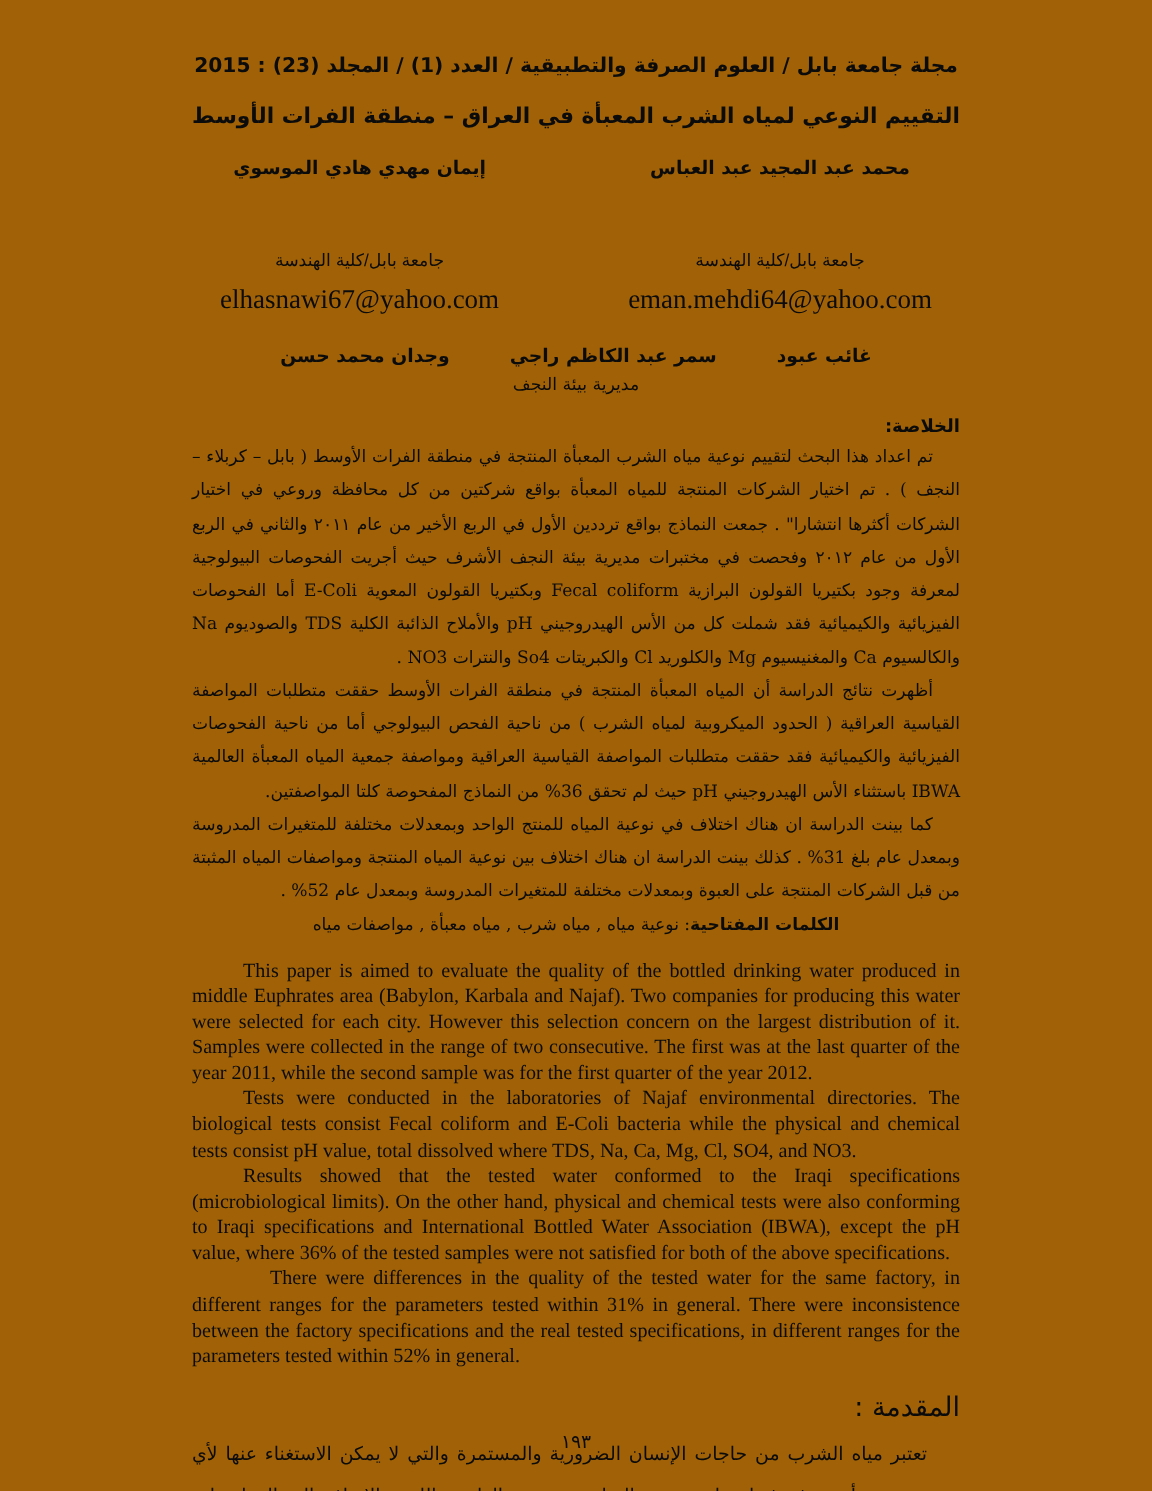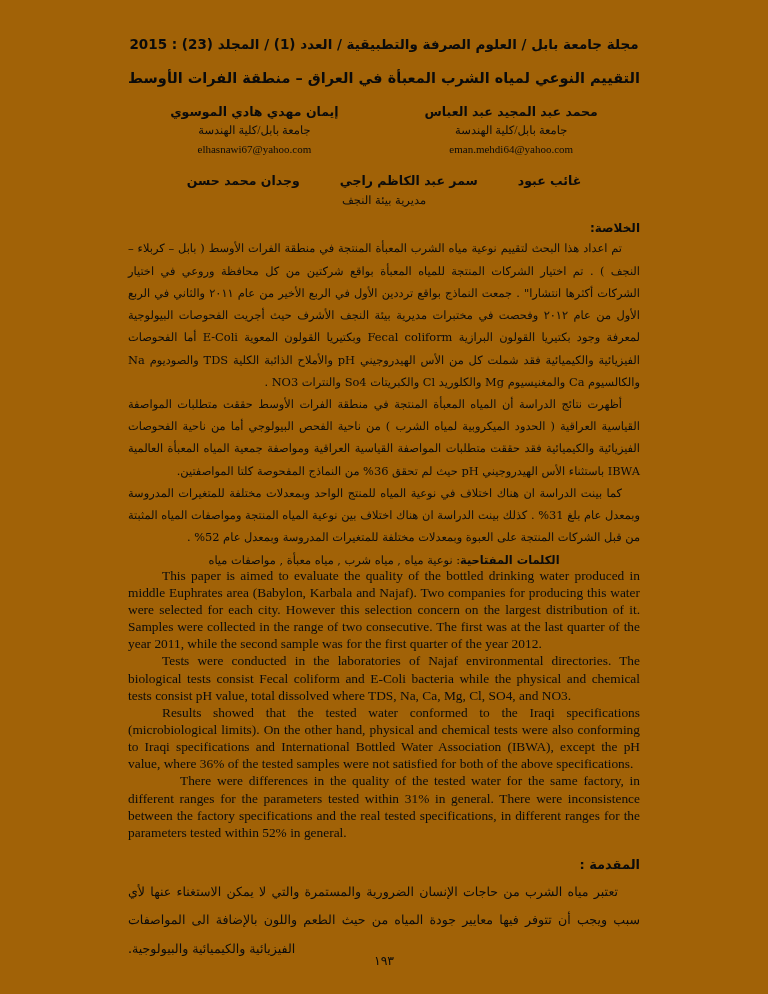--- a/index.html
+++ b/index.html
@@ -60,29 +60,30 @@
   .author-name {
     direction: rtl;
     font-family: "DejaVu Sans", "Liberation Sans", sans-serif;
     font-weight: bold;
     font-size: 12.5px;
     line-height: 1.45;
     white-space: nowrap;
   }
   .author-affil {
     direction: rtl;
-    font-family: Liberation Serif, serif;
+    font-family: Liberation Sans, sans-serif;
     font-size: 11.5px;
     line-height: 1.6;
     white-space: nowrap;
+    margin-top: 44px;
   }
   .author-email {
     direction: ltr;
     font-family: "Liberation Serif", "DejaVu Serif", serif;
-    font-size: 11px;
+    font-size: 18px;
     line-height: 1.7;
     white-space: nowrap;
   }
 
   .authors-row-2 {
     display: flex;
     direction: rtl;
     justify-content: center;
     gap: 40px;
     margin-top: 14px;
@@ -124,21 +125,21 @@
     line-height: 1.95;
     margin: 0;
     text-indent: 18px;
   }
 
   .ar-keywords {
     direction: rtl;
     text-align: center;
     font-family: "DejaVu Serif", "Liberation Serif", serif;
     font-size: 11.4px;
-    margin: 4px 0 0 0;
+    margin: 4px 0 15px 0;
   }
   .ar-keywords b {
     font-family: "DejaVu Sans", "Liberation Sans", sans-serif;
     font-size: 11.4px;
   }
 
   
   .en-para {
     direction: ltr;
     text-align: justify;
@@ -157,22 +158,22 @@
     line-height: 1.28;
     margin: 0;
   }
   .en-keywords b { font-weight: bold; }
 
   
   .intro-heading {
     direction: rtl;
     text-align: right;
     font-family: "DejaVu Sans", "Liberation Sans", sans-serif;
-    font-weight: bold;
-    font-size: 13px;
+    font-weight: normal;
+    font-size: 18px;
     margin: 16px 0 6px 0;
   }
   .intro-para {
     direction: rtl;
     text-align: justify;
     text-align-last: right;
     font-family: "DejaVu Serif", "Liberation Serif", serif;
     font-size: 12.6px;
     line-height: 2.25;
     margin: 0 0 8px 0;

